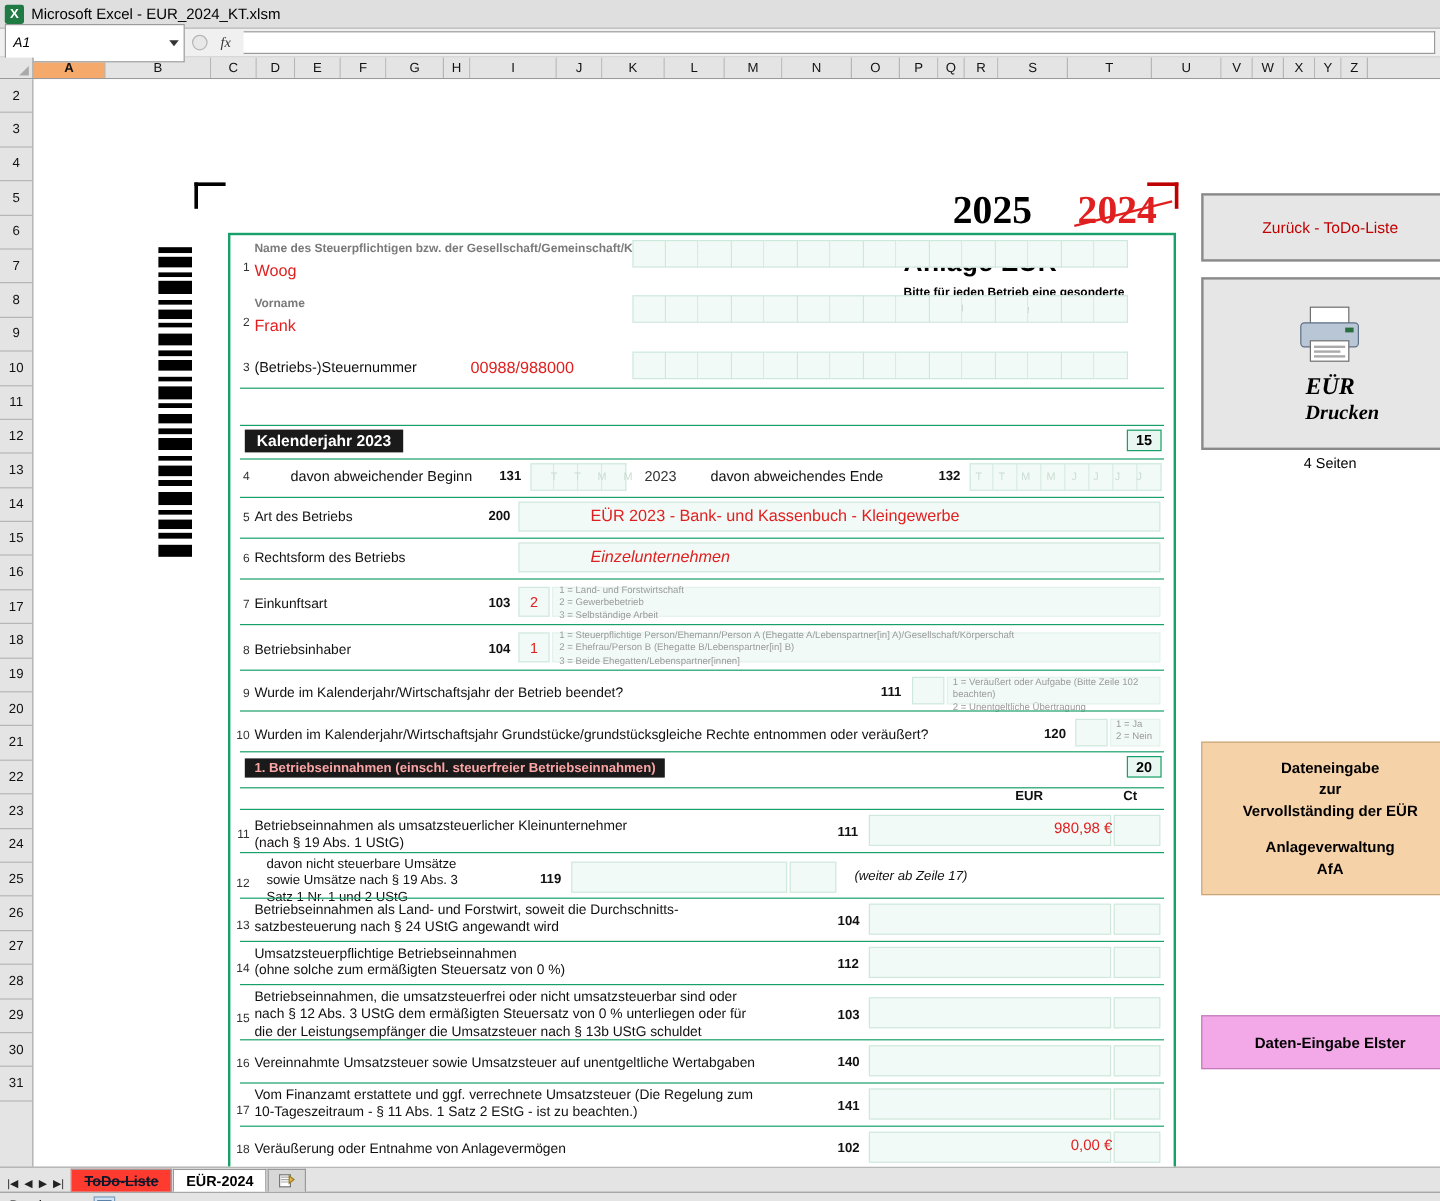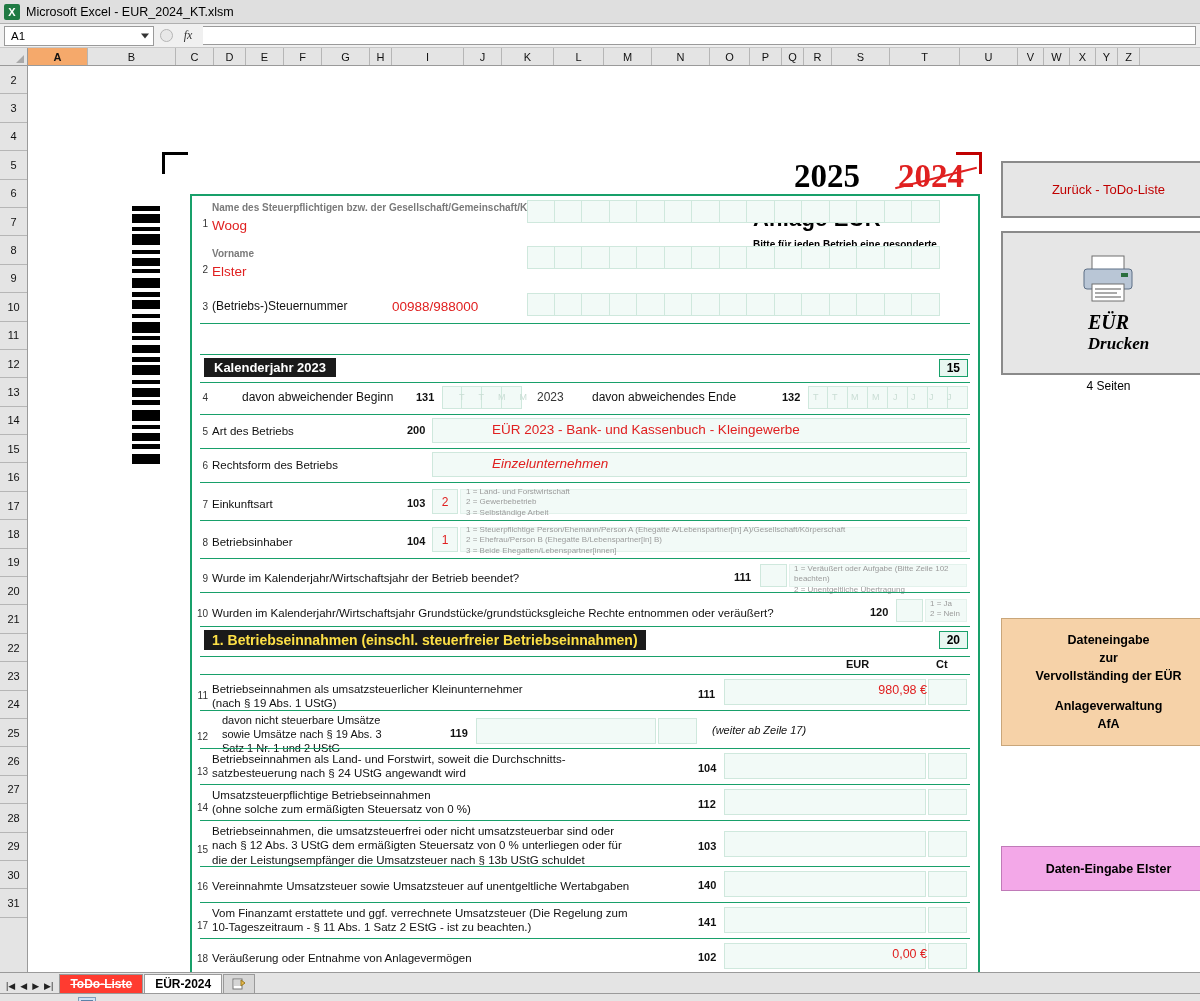--- a/index.html
+++ b/index.html
@@ -27,23 +27,23 @@
   }
   .title-text { font-size: 12.5px; color: #000; }
 
   
   .formulabar {
     height: 24px; background: #f0f0f0;
     border-bottom: 1px solid #c8c8c8;
     display: flex; align-items: center; padding: 2px 4px; gap: 2px;
   }
   .namebox {
-    width: 150px; height: 20px; background: #fff;
+    width: 150px; height: 32px; background: #fff;
     border: 1px solid #9a9a9a; display: flex; align-items: center;
-    font-size: 11.5px; padding-left: 6px; position: relative;
+    font-size: 11.5px; padding-left: 6px; position: relative; font-style: italic;
   }
   .namebox .caret {
     position: absolute; right: 4px; top: 50%; transform: translateY(-50%);
     width: 0; height: 0; border-left: 4px solid transparent;
     border-right: 4px solid transparent; border-top: 5px solid #333;
   }
   .fx-sep { width: 26px; height: 19px; display: flex; align-items: center; justify-content: center; text-align: right; }
   .dot-handle {
     width: 13px; height: 13px; border-radius: 50%;
     border: 1px solid #b5b5b5; background: #e8e8e8;
@@ -93,21 +93,21 @@
   }
   .navbtns { display: flex; align-items: center; gap: 1px; padding: 0 4px 2px 2px; font-size: 9px; color: #222; }
   .navbtns span { padding: 0 2px; }
   .tab {
     height: 19px; padding: 0 10px; font-size: 12px;
     display: flex; align-items: center;
     border: 1px solid #9a9a9a; border-bottom: none;
     background: #d0d0d0; margin-right: 1px;
     position: relative;
   }
-  .tab.todo { background: #ff3b30; color: #ffffff; font-weight: bold; text-decoration: line-through; }
+  .tab.todo { background: #ff3b30; color: #0f172a; font-weight: bold; text-decoration: line-through; }
   .tab.active { background: #ffffff; font-weight: bold; }
   .tab.newsheet { background: #d7d7d7; padding: 0 8px; }
   .statusbar {
     height: 22px; background: #e4e4e4; border-top: 1px solid #9a9a9a;
     display: flex; align-items: center; font-size: 11.5px; padding-left: 8px; gap: 10px;
   }
   .status-icon {
     width: 18px; height: 15px; background: #cfe3f5; border: 1px solid #7f9db9;
     margin-left: 30px; position: relative;
   }
@@ -176,21 +176,21 @@
   .fldlabel { font-size: 10px; color: #7a7a7a; font-weight: bold; }
   .boxes { position: absolute; display: flex; }
   .boxes i {
     display: block; width: 27.5px; height: 23px;
     border: 1px solid #cfe8dd; border-left: none; background: #f2faf7;
   }
   .boxes i:first-child { border-left: 1px solid #cfe8dd; }
 
   .redval { color: #e02020; font-size: 13.5px; }
   .sec-title {
-    background: #1a1a1a; color: #fde047; font-weight: bold; font-size: 14px;
+    background: #1a1a1a; color: #fca5a5; font-weight: bold; font-size: 11px;
     padding: 2px 8px; display: inline-block;
   }
   .kalender {
     background: #1a1a1a; color: #fff; font-weight: bold; font-size: 13px;
     padding: 2px 10px; display: inline-block;
   }
   .greenbadge {
     border: 1.5px solid #18a06a; color: #000; font-weight: bold; font-size: 12px;
     padding: 1px 7px; background: #e8f7f1;
   }
@@ -430,21 +430,21 @@
               <i></i>
               <i></i>
               <i></i>
               <i></i>
               <i></i>
               <i></i>
               <i></i>
               <i></i>
               <i></i>
           </div>
-          <div class="redval" style="position:absolute;left:20px;top:68px;">Elster</div>
+          <div class="redval" style="position:absolute;left:20px;top:68px;">Frank</div>
 
           <div class="rownum" style="left:2px; top:105px;">3</div>
           <div class="rowtxt" style="left:20px;top:103px;font-size:12px;">(Betriebs-)Steuernummer</div>
           <div class="redval" style="position:absolute;left:200px;top:103px;">00988/988000</div>
           <div class="boxes" style="left:335px;top:97px;">
             <i></i>
               <i></i>
               <i></i>
               <i></i>
               <i></i>

